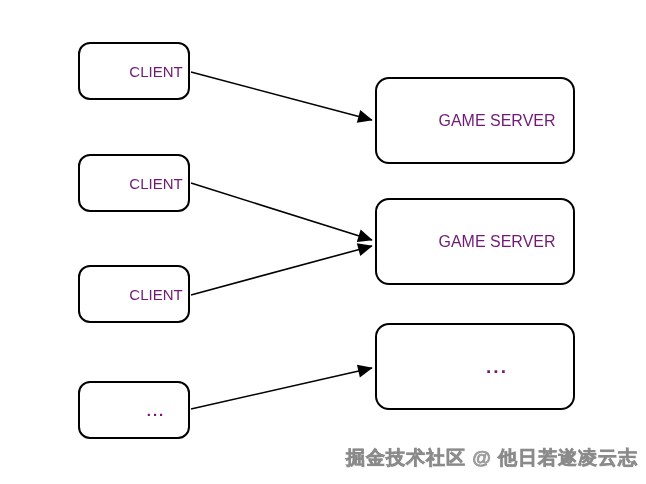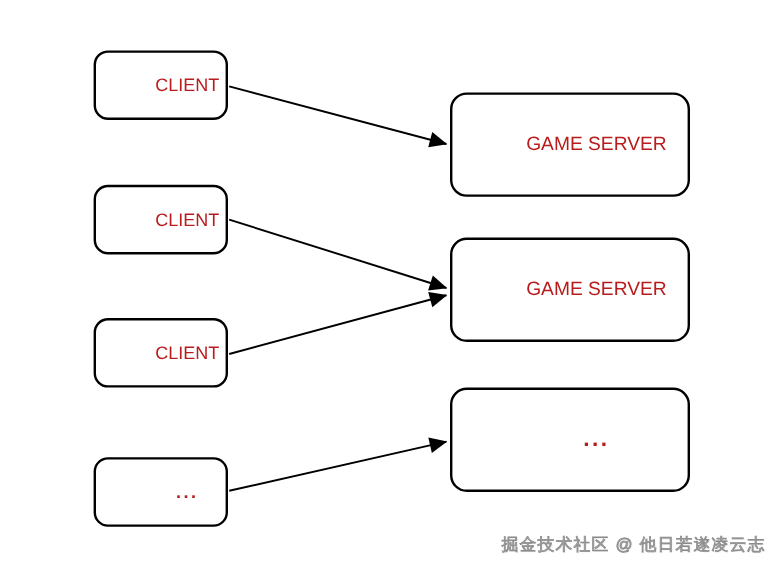--- a/index.html
+++ b/index.html
@@ -24,21 +24,21 @@
     pointer-events: none;
   }
   .node {
     position: absolute;
     box-sizing: border-box;
     background: #ffffff;
     border: 2px solid #000000;
     display: flex;
     align-items: center;
     justify-content: center;
-    color: #b91c1c;
+    color: #701a75;
     text-align: center;
     padding-left: 44px;
   }
   .client-node {
     width: 112px;
     height: 58px;
     border-radius: 12px;
     font-size: 15px;
   }
   .server-node {
@@ -57,22 +57,22 @@
   .pos-client-2 { left: 78px;  top: 154px; }
   .pos-client-3 { left: 78px;  top: 265px; }
   .pos-client-4 { left: 78px;  top: 381px; }
   .pos-server-1 { left: 375px; top: 77px;  }
   .pos-server-2 { left: 375px; top: 198px; }
   .pos-server-3 { left: 375px; top: 323px; }
   .watermark {
     position: absolute;
     top: 445px;
     right: 8px;
-    font-size: 14px;
-    font-weight: normal;
+    font-size: 19px;
+    font-weight: bold;
     letter-spacing: 1px;
     color: #a6a6a6;
     -webkit-text-stroke: 0.6px #8a8a8a;
     text-shadow: 1px 1px 0 #f2f2f2;
     white-space: nowrap;
   }
 </style>
 </head>
 <body>
 

